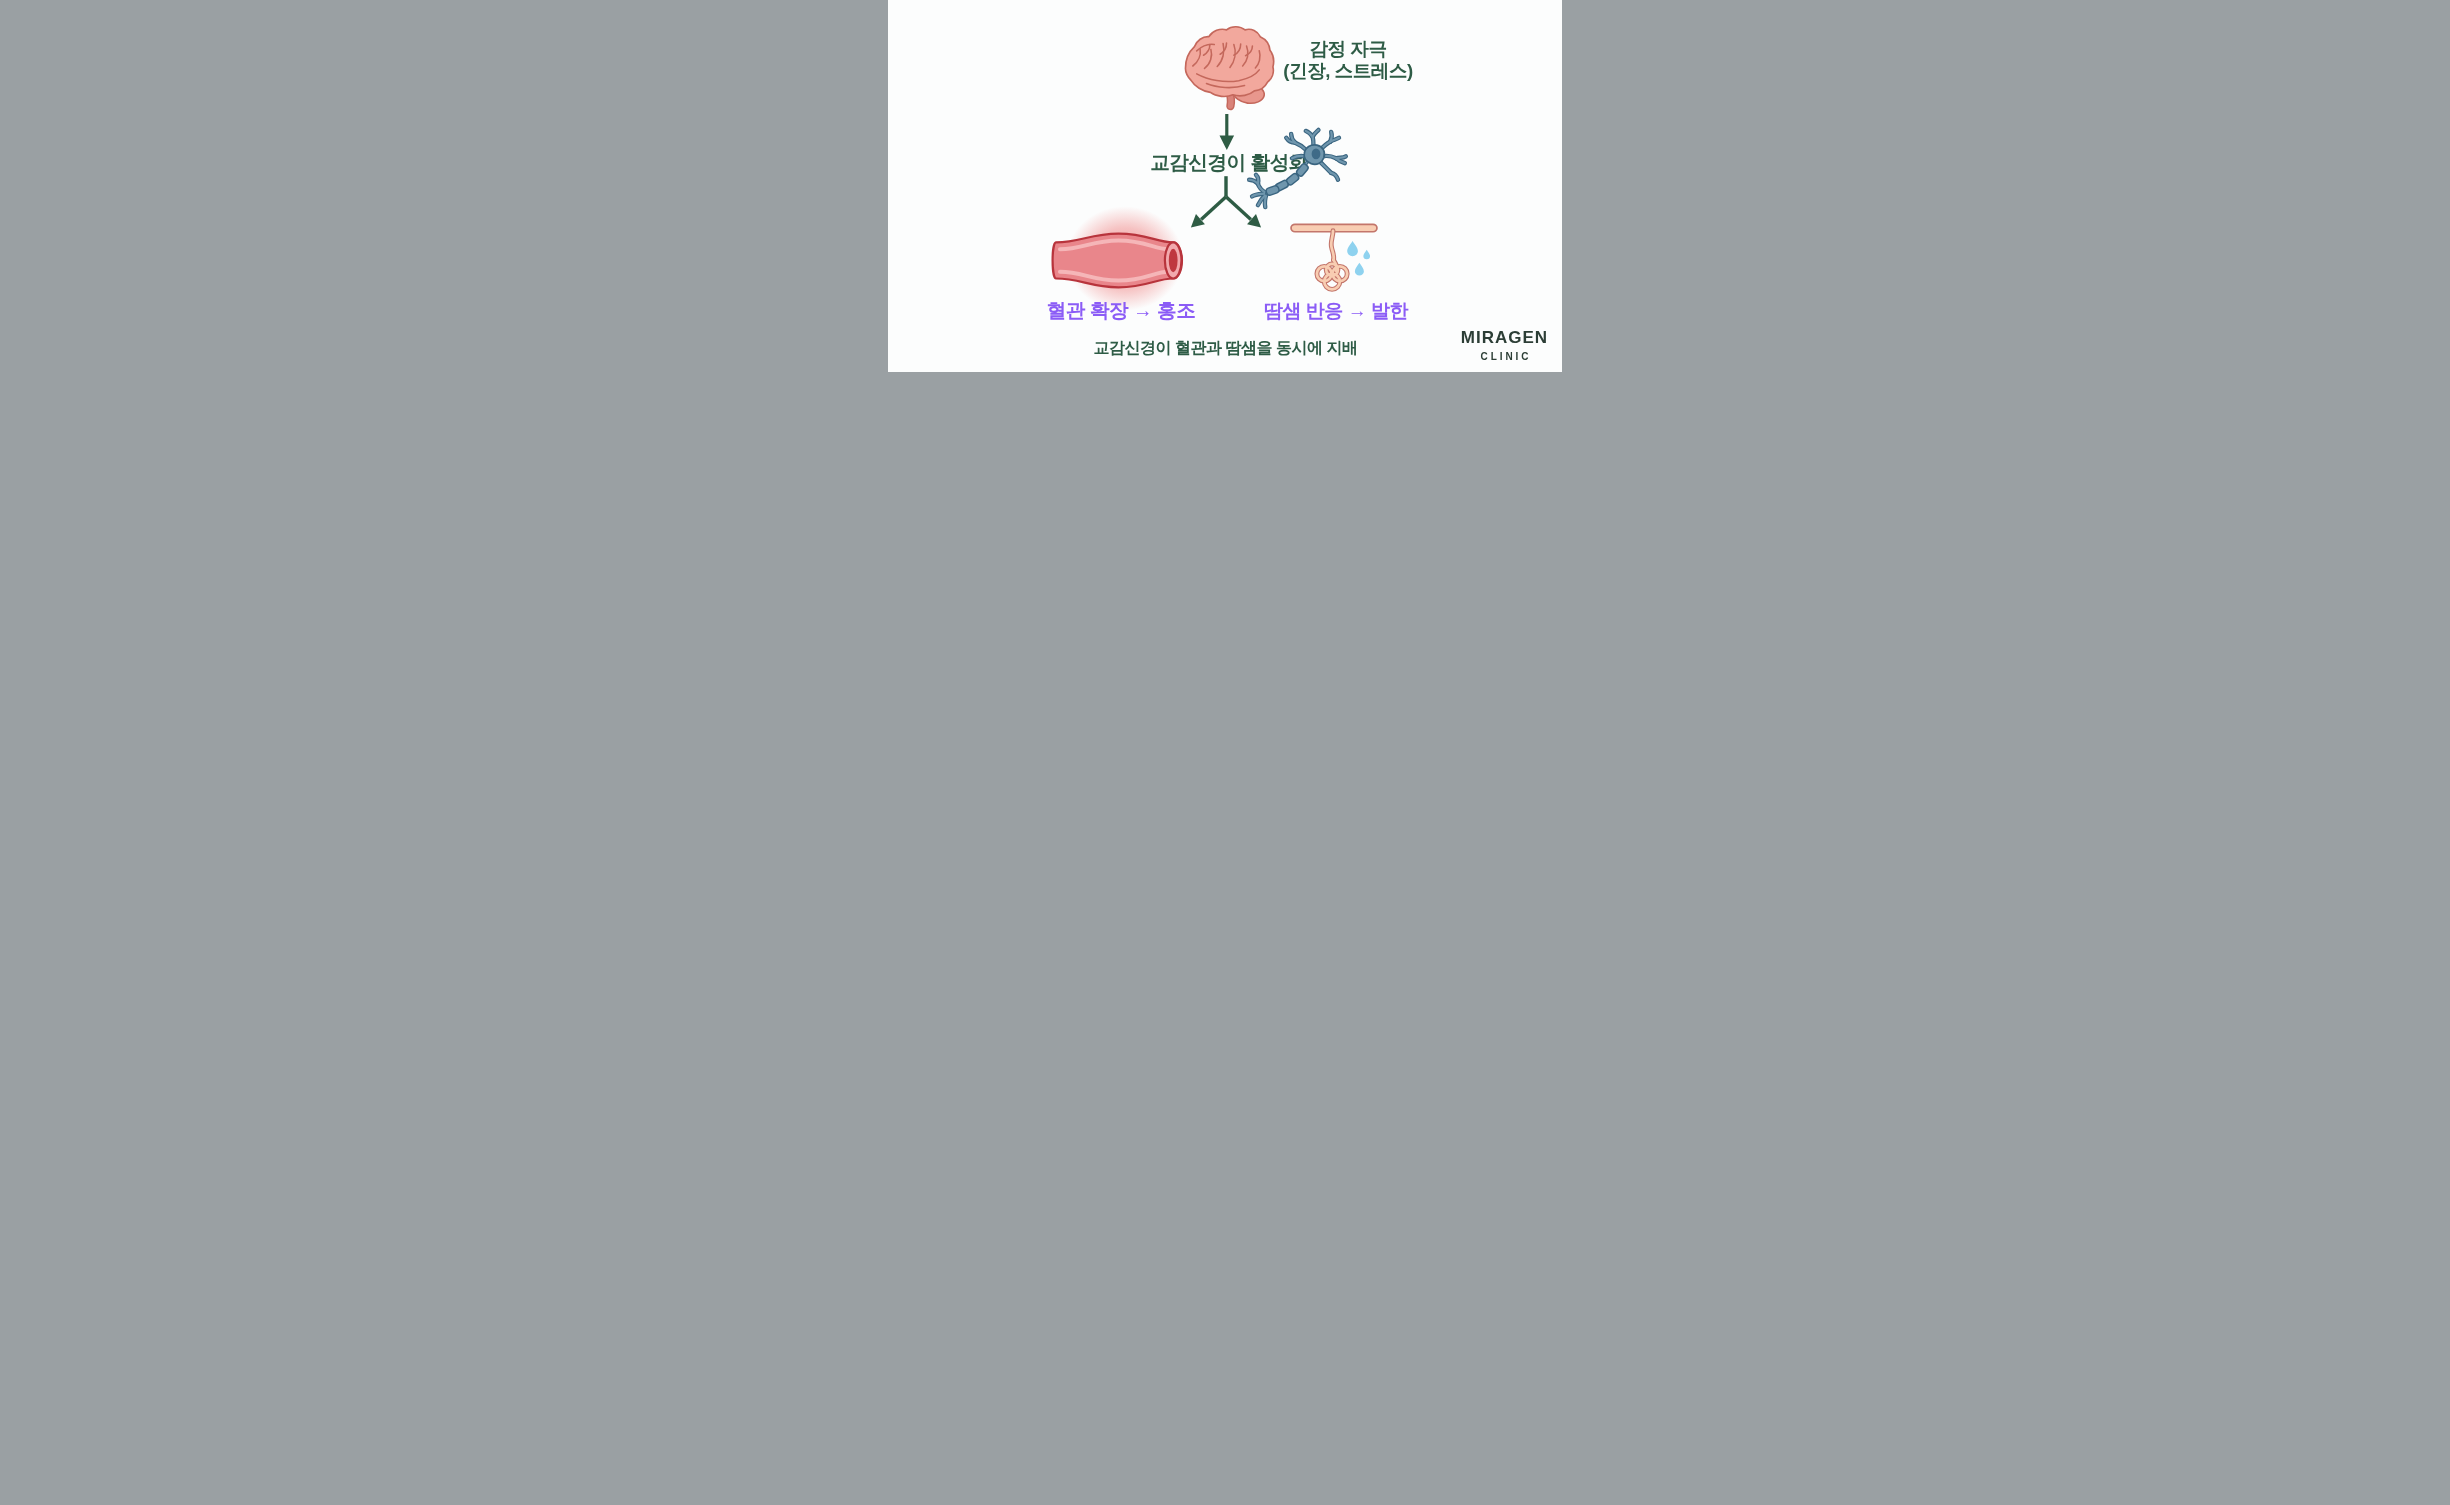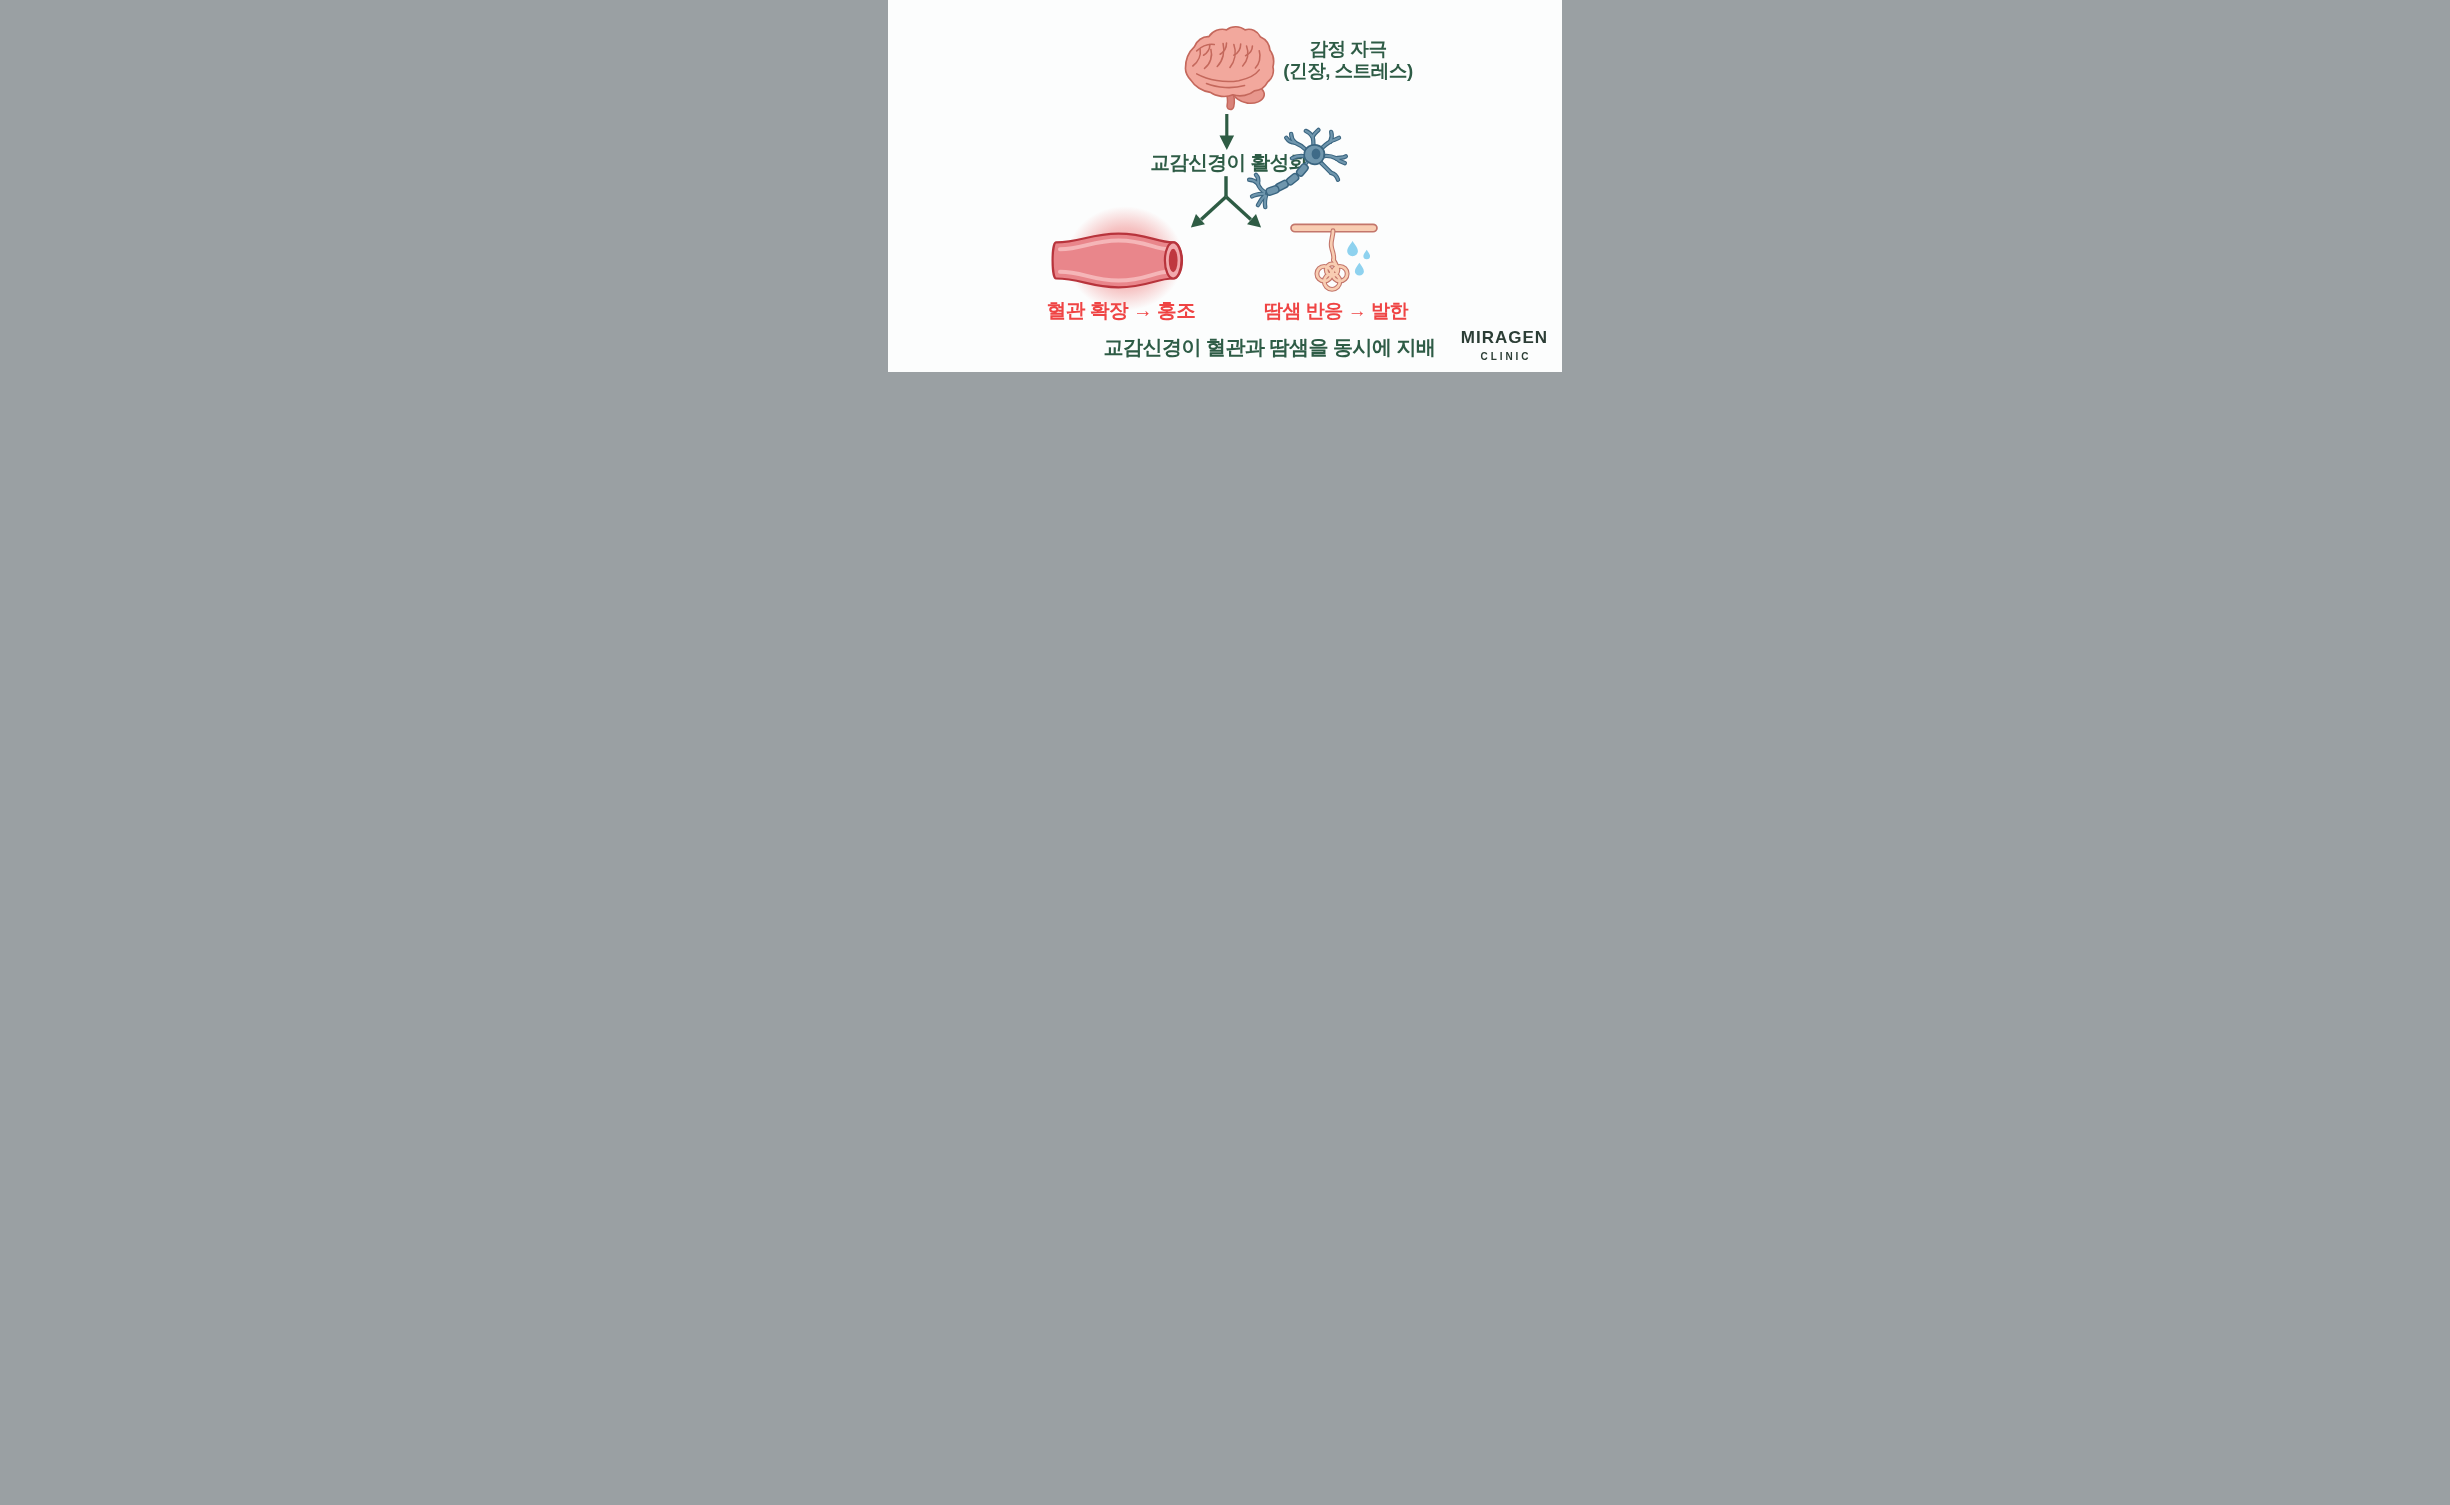--- a/index.html
+++ b/index.html
@@ -6,26 +6,26 @@
   .canvas{
     position:relative;
     width:674px;height:372px;
     margin:0 auto;
     background:#fcfdfd;
     overflow:hidden;
     font-family:"Liberation Sans", sans-serif;
   }
   .txt{position:absolute;text-align:center;}
   .green{color:#2e5c46;font-weight:800;}
-  .black{color:#ef4444;font-weight:800;}
+  .black{color:#8b5cf6;font-weight:800;}
   .stimulus-label{left:372px;top:38px;width:176px;font-size:18.6px;line-height:1.2;white-space:pre-line;letter-spacing:-0.5px;}
   .activation-label{left:253px;top:152px;width:176px;font-size:19.6px;line-height:1.1;letter-spacing:-0.5px;}
   .vessel-result{left:135px;top:299px;width:196px;font-size:19.6px;line-height:23.5px;letter-spacing:-0.5px;}
   .sweat-result{left:350px;top:299px;width:196px;font-size:19px;line-height:23.5px;letter-spacing:-0.5px;}
-  .conclusion-label{left:166px;top:336px;width:343px;font-size:20px;line-height:23.5px;letter-spacing:-0.5px;margin-left:44px;}
+  .conclusion-label{left:166px;top:336px;width:343px;font-size:16px;line-height:23.5px;letter-spacing:-0.5px;}
   .logo{position:absolute;left:564px;top:329px;width:105px;text-align:center;color:#2c3e36;}
   .logo-name{font-size:17px;font-weight:600;letter-spacing:1px;line-height:18.6px;}
   .logo-sub{font-size:10px;font-weight:600;letter-spacing:2.9px;line-height:9.8px;margin-top:4px;text-indent:2.9px;}
   .vessel-glow{
     position:absolute;left:156px;top:186px;width:162px;height:145px;
     background:radial-gradient(ellipse closest-side, rgba(231,57,57,0.55) 0%, rgba(231,57,57,0.30) 42%, rgba(231,57,57,0) 72%);
   }
   svg{position:absolute;overflow:visible;}
   .brain-svg{left:290px;top:22.5px;}
   .downarrow-svg{left:329px;top:114px;}

